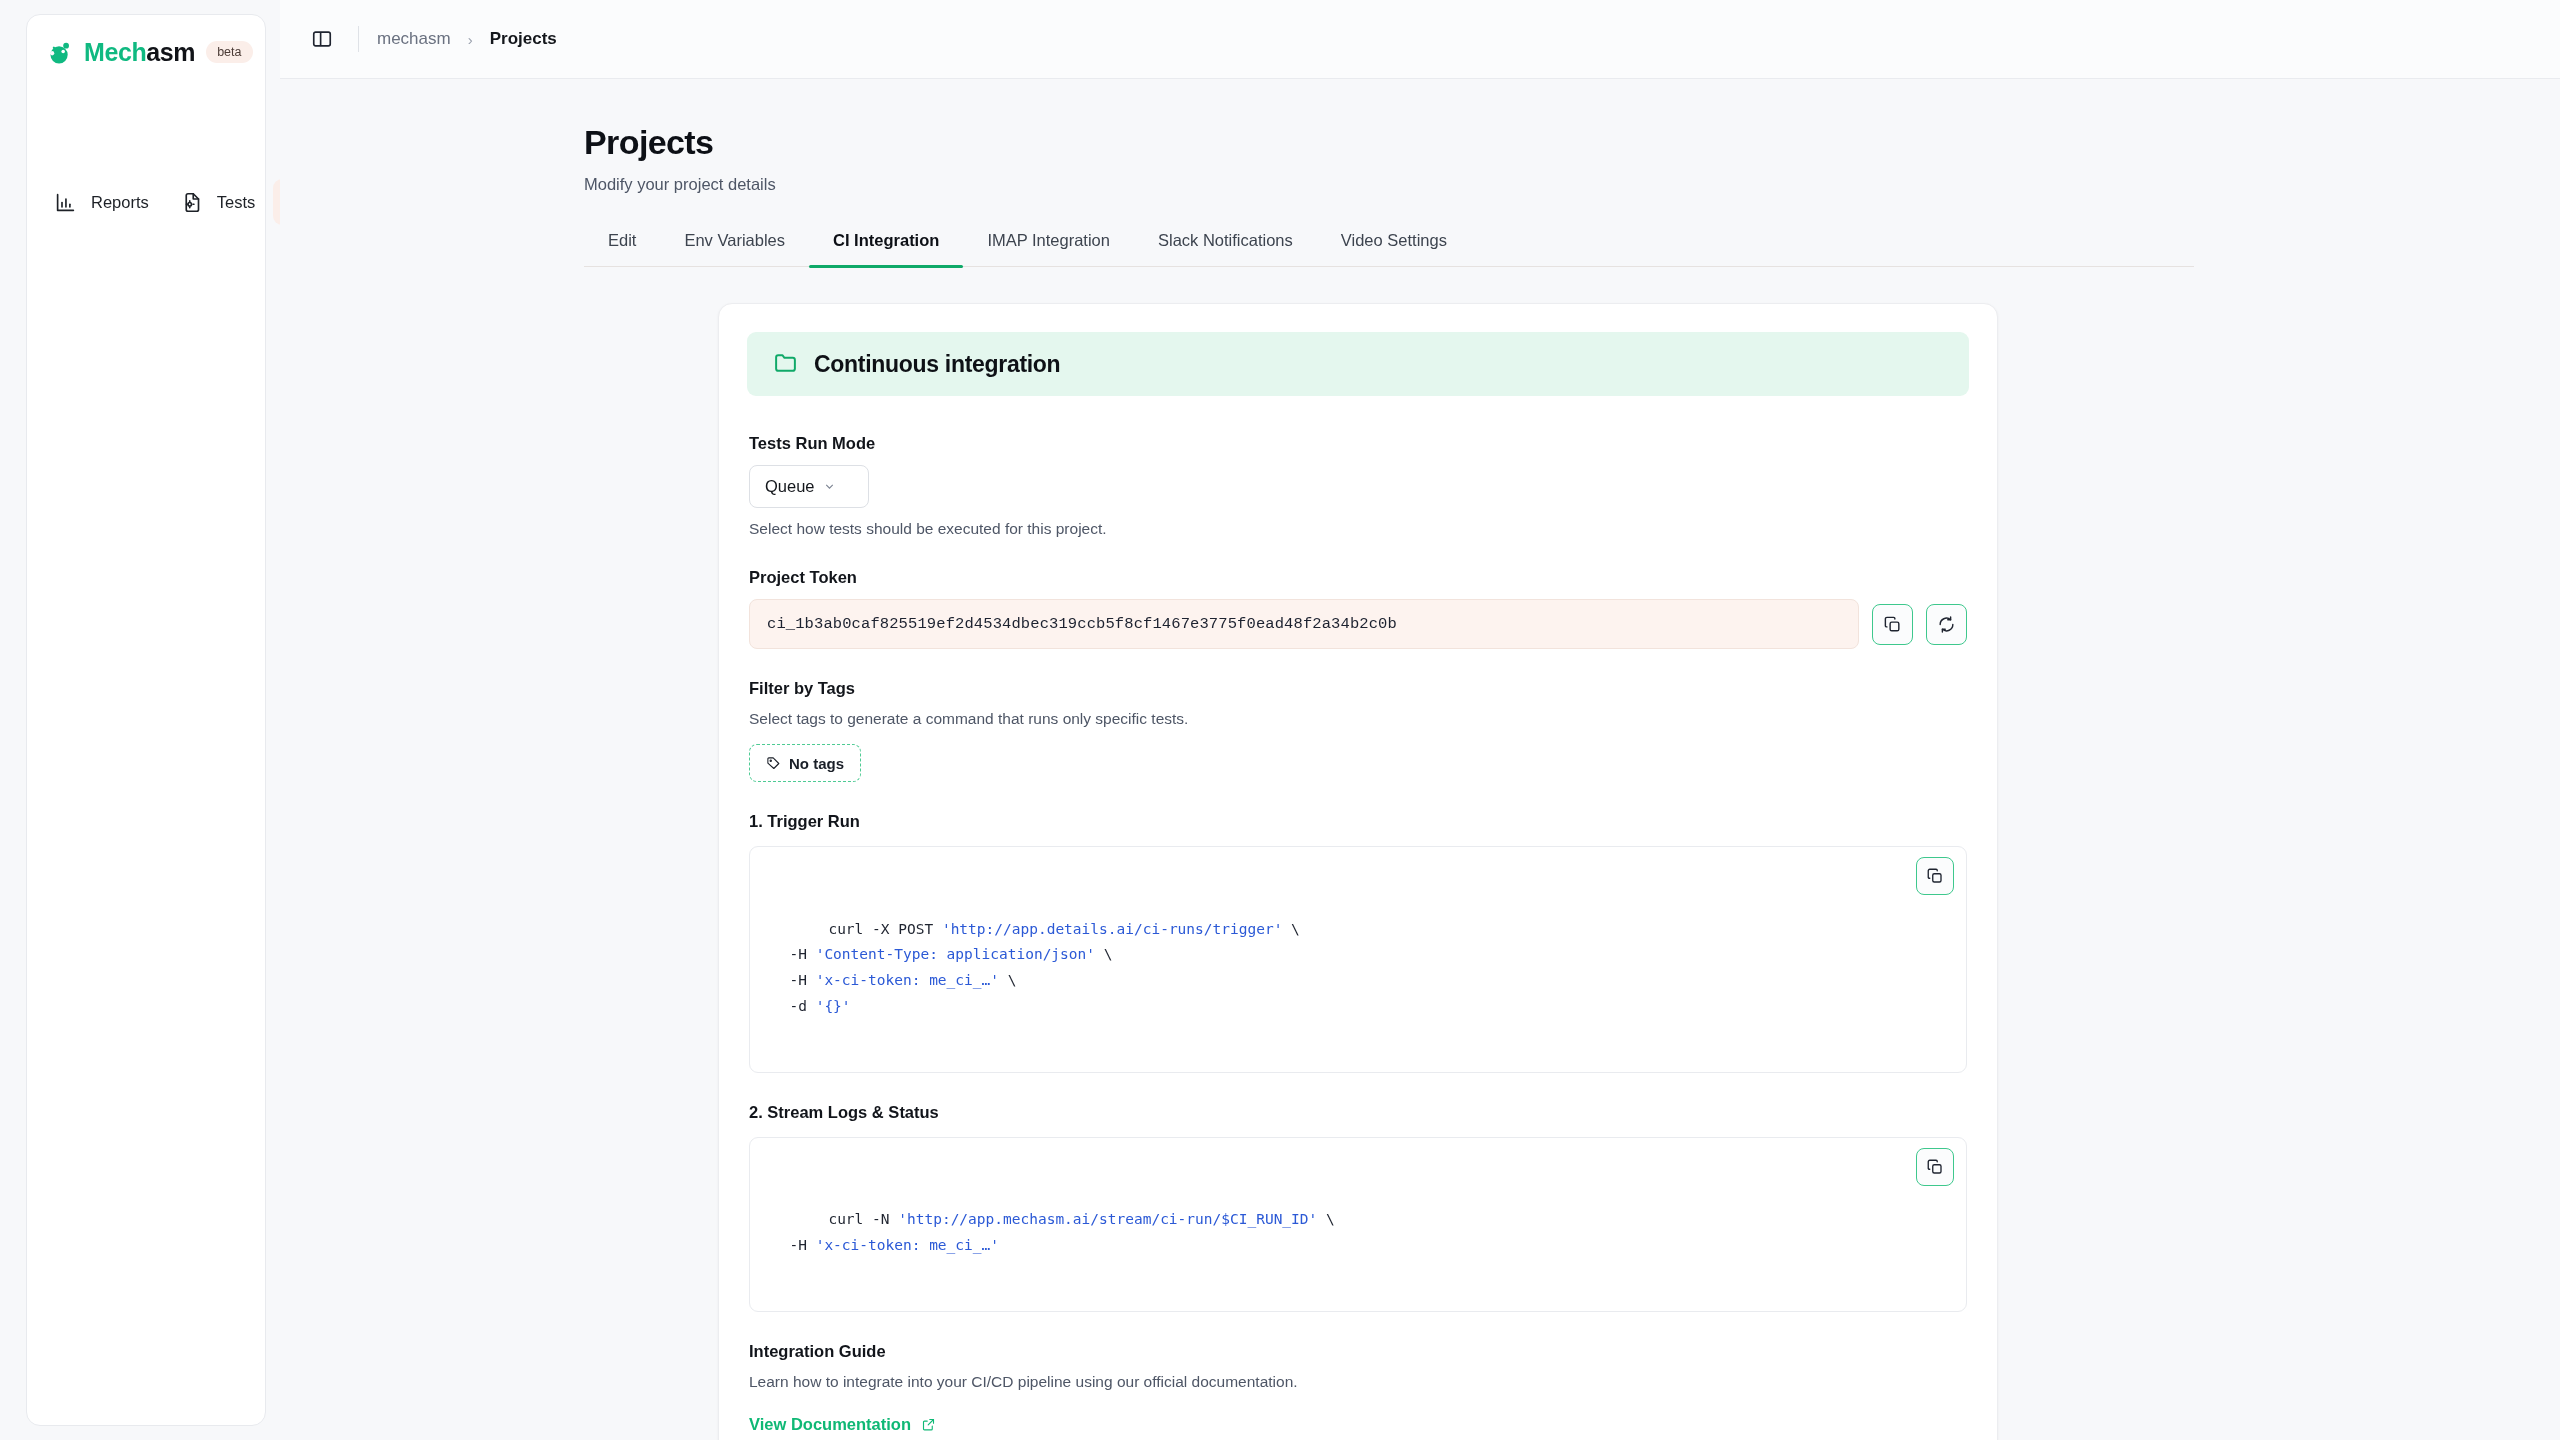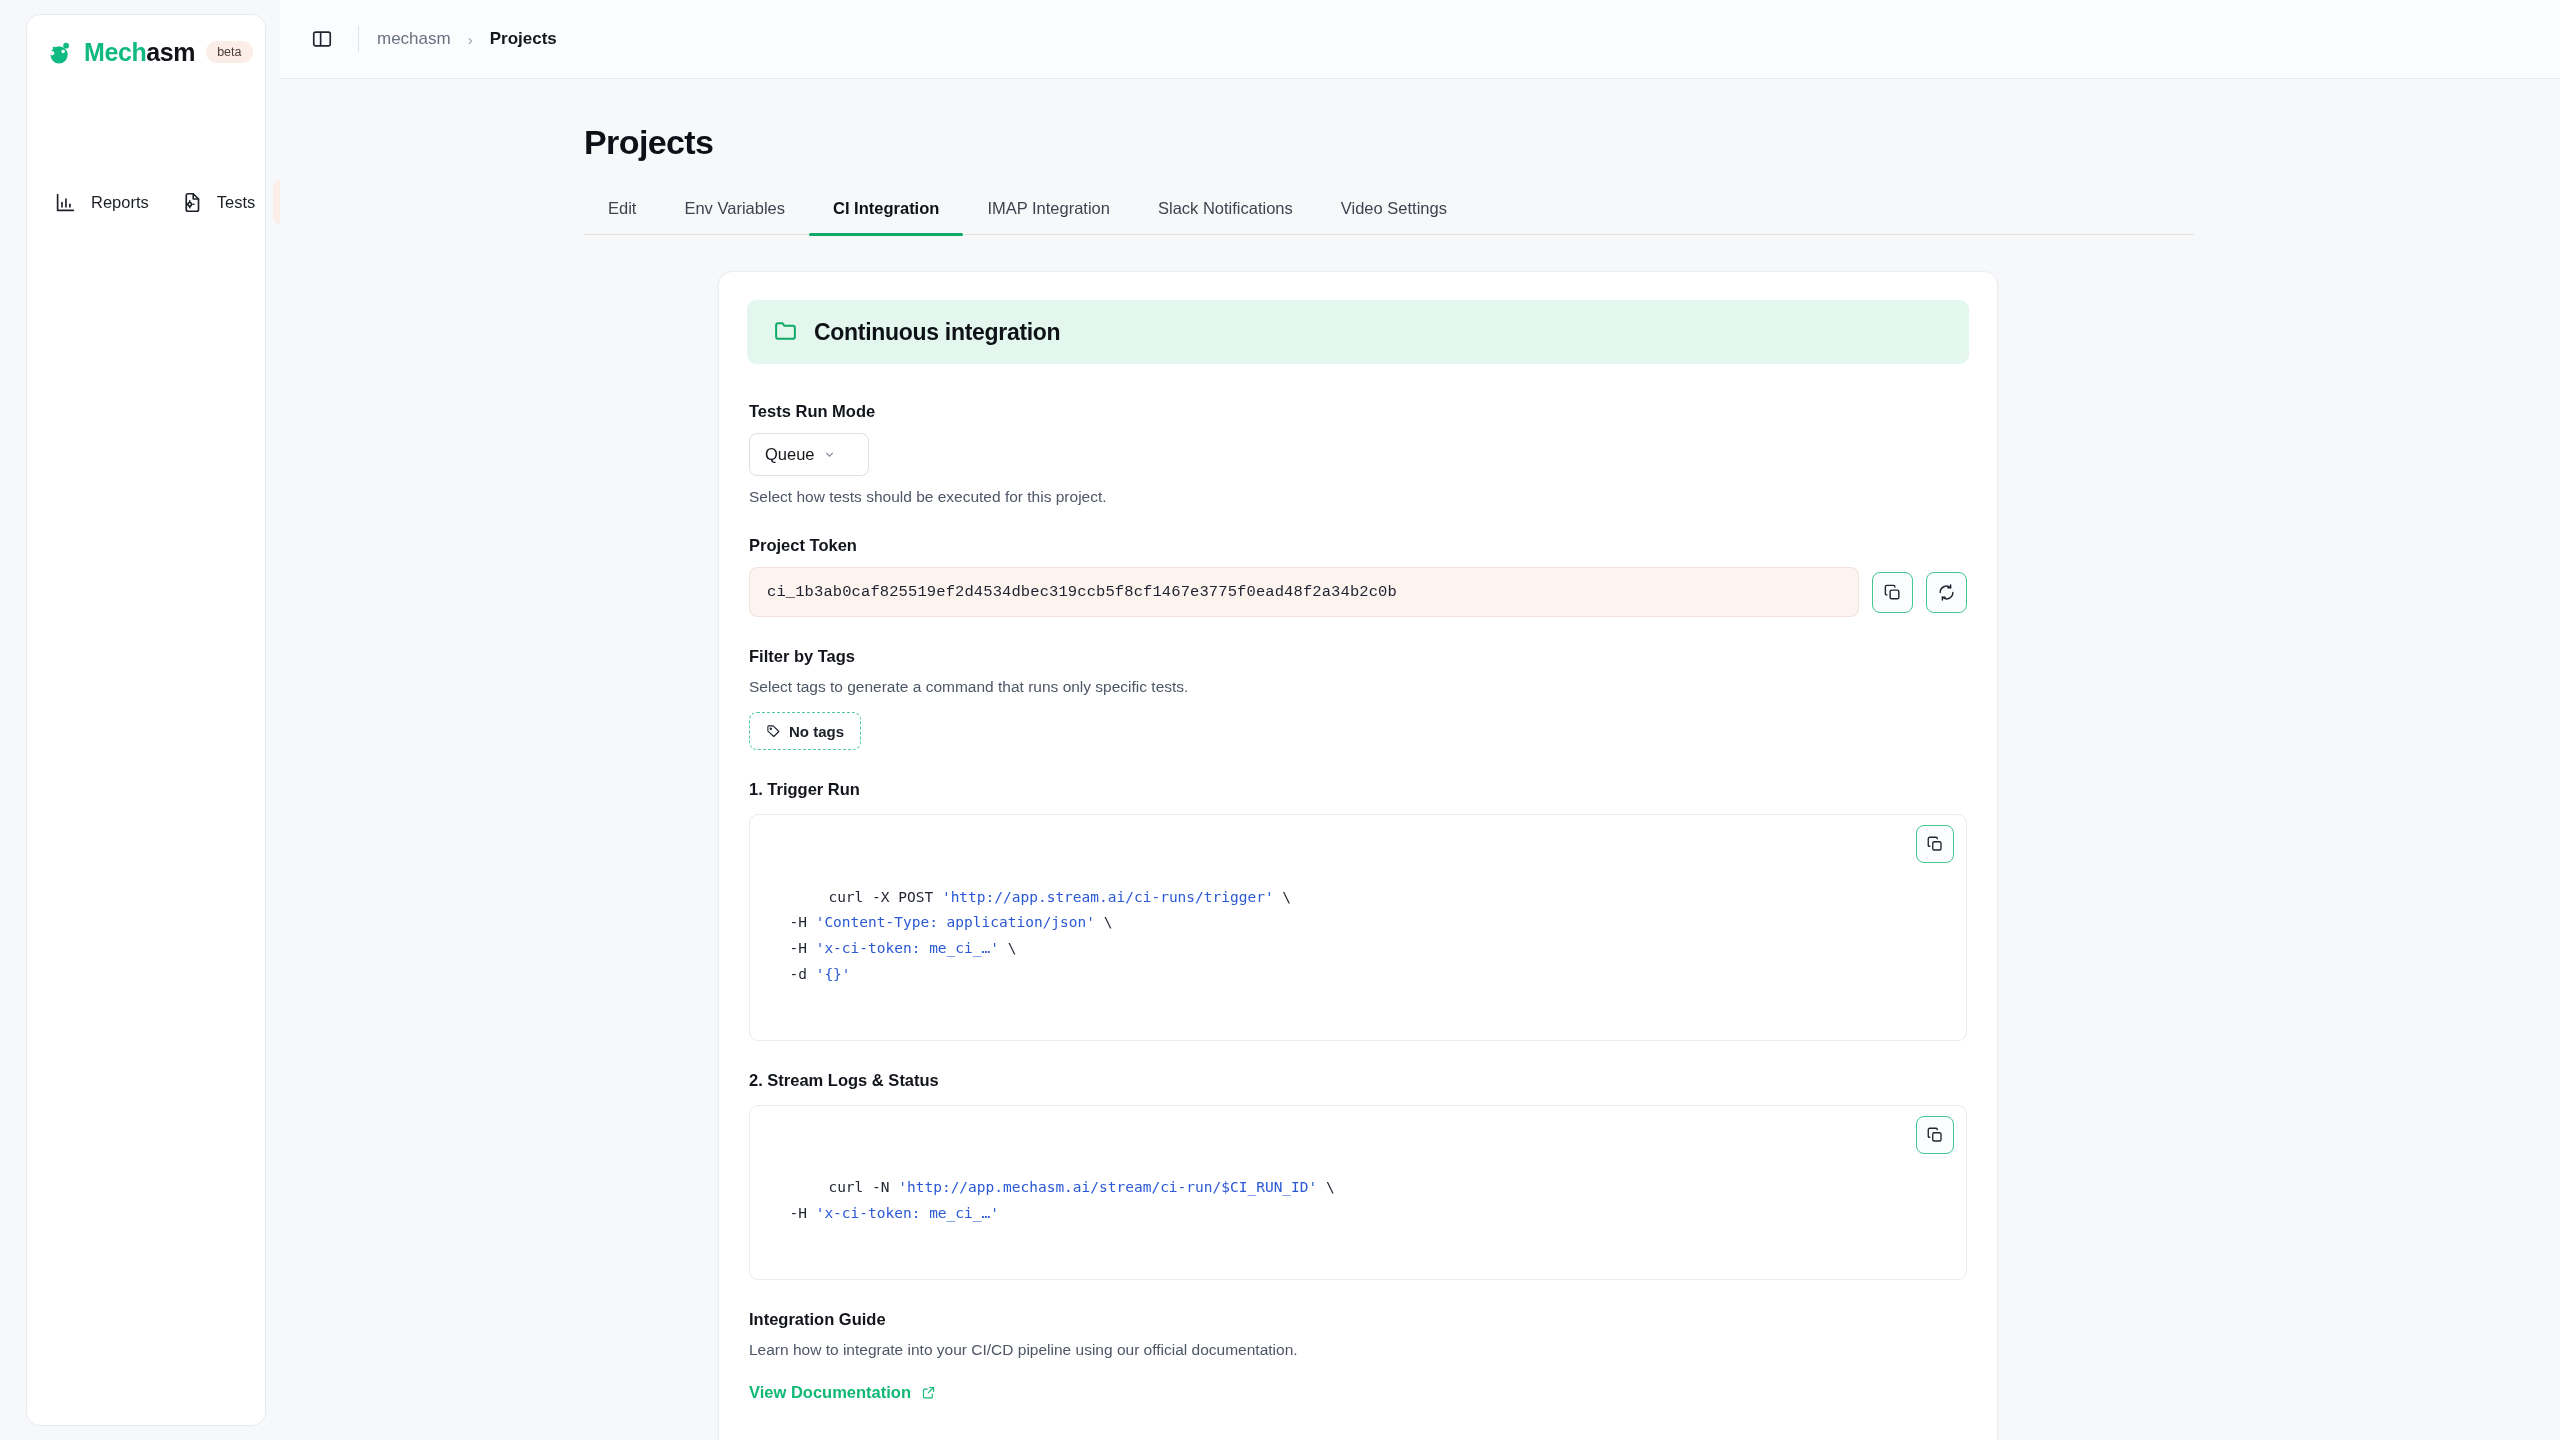--- a/index.html
+++ b/index.html
@@ -265,20 +265,21 @@
         <span class="crumb-muted">mechasm</span>
         <span class="crumb-sep">›</span>
         <span class="crumb-current">Projects</span>
       </div>
     </div>
 
     <div class="content">
       <div class="content-inner">
 
         <h1 class="page-title">Projects</h1>
+        <div class="page-sub">Modify your project details</div>
 
         <div class="tabs">
           <div class="tab">Edit</div>
           <div class="tab">Env Variables</div>
           <div class="tab active">CI Integration</div>
           <div class="tab">IMAP Integration</div>
           <div class="tab">Slack Notifications</div>
           <div class="tab">Video Settings</div>
         </div>
 
@@ -339,21 +340,21 @@
 
           <div class="section mt-30">
             <div class="step-title">1. Trigger Run</div>
             <div class="code-block">
               <div class="copy-float">
                 <svg viewBox="0 0 24 24" width="18" height="18">
                     <rect x="9" y="9" width="11" height="11" rx="2"></rect>
                     <path d="M5 15H4.5A1.5 1.5 0 0 1 3 13.5V5a2 2 0 0 1 2-2h8.5A1.5 1.5 0 0 1 15 4.5V5"></path>
                   </svg>
               </div>
-              <code><span>curl -X POST </span><span class="s">'http://app.stream.ai/ci-runs/trigger'</span><span> \</span>
+              <code><span>curl -X POST </span><span class="s">'http://app.details.ai/ci-runs/trigger'</span><span> \</span>
 <span>  -H </span><span class="s">'Content-Type: application/json'</span><span> \</span>
 <span>  -H </span><span class="s">'x-ci-token: me_ci_…'</span><span> \</span>
 <span>  -d </span><span class="s">'{}'</span></code>
             </div>
           </div>
 
           <div class="section mt-30">
             <div class="step-title">2. Stream Logs &amp; Status</div>
             <div class="code-block">
               <div class="copy-float">

